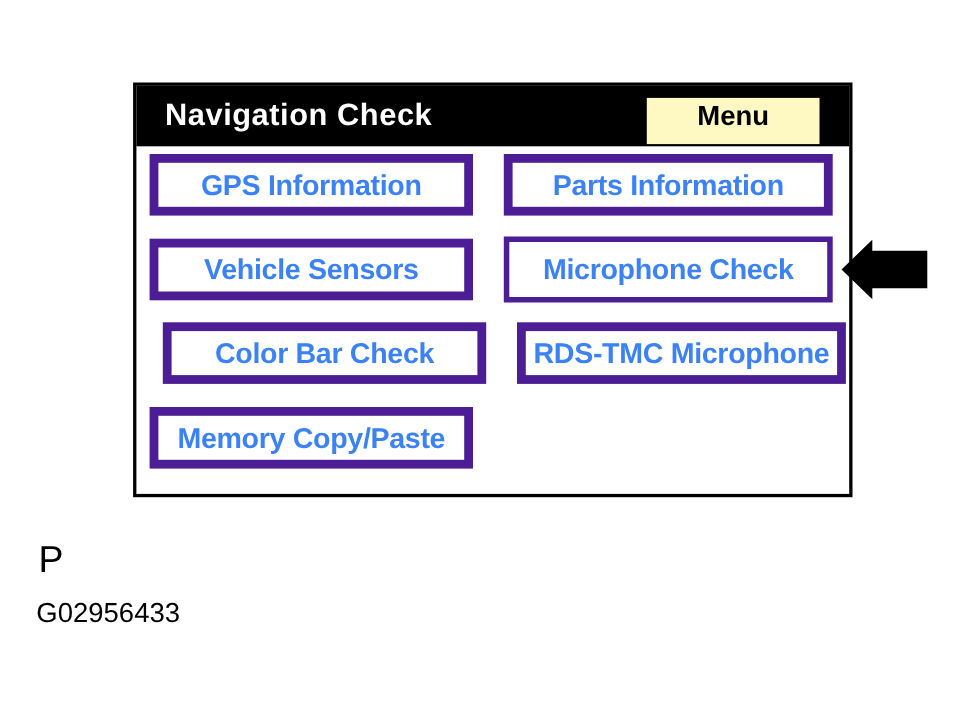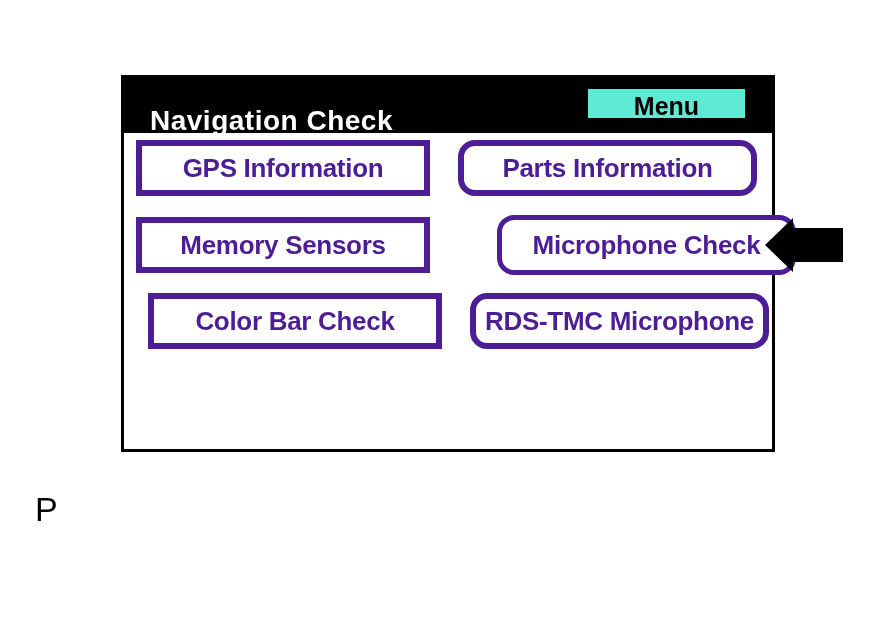--- a/index.html
+++ b/index.html
@@ -35,68 +35,68 @@
     position: absolute;
     left: 0;
     top: 0;
     width: 100%;
     height: 55px;
     background: #000000;
   }
   .panel-title {
     position: absolute;
     left: 26px;
-    top: 16px;
+    top: 0;
     height: 55px;
     line-height: 53px;
     color: #ffffff;
     font-size: 28px;
     font-weight: bold;
     letter-spacing: 0.5px;
     white-space: nowrap;
   }
   .menu-btn {
     position: absolute;
     left: 464px;
     top: 11px;
     width: 157px;
-    height: 29px;
-    background: #5eead4;
+    height: 42px;
+    background: #fef9c3;
     color: #000000;
     font-size: 25px;
     font-weight: bold;
     text-align: center;
     line-height: 34px;
     cursor: pointer;
   }
   .nav-btn {
     position: absolute;
     height: 56px;
     background: #ffffff;
-    border: 6px solid #4c1d95;
+    border: 8px solid #4c1d95;
     box-sizing: border-box;
-    color: #4c1d95;
+    color: #3b82f6;
     font-size: 26px;
     font-weight: bold;
     letter-spacing: -0.3px;
     display: flex;
     align-items: center;
     justify-content: center;
     white-space: nowrap;
     cursor: pointer;
   }
   .nav-btn.selected {
     border-width: 5px;
     height: 60px;
   }
   .col-left  { left: 12px;  width: 294px; }
-  .col-right { left: 334px; width: 299px; border-radius: 17px; }
+  .col-right { left: 334px; width: 299px; }
   .row-1 { top: 62px; }
   .row-2 { top: 139px; }
-  .row-2.selected { top: 137px; margin-left: 39px; }
+  .row-2.selected { top: 137px; }
   .row-3 { top: 215px; margin-left: 12px; }
   .row-4 { top: 292px; }
   
   .pointer-arrow {
     position: absolute;
     left: 764px;
     top: 216px;
     width: 80px;
     height: 58px;
     z-index: 5;
@@ -129,32 +129,34 @@
 
       <div class="panel-header">
         <div class="panel-title">Navigation Check</div>
         <div class="menu-btn">Menu</div>
       </div>
 
       <div class="nav-btn col-left row-1">GPS Information</div>
 
       <div class="nav-btn col-right row-1">Parts Information</div>
 
-      <div class="nav-btn col-left row-2">Memory Sensors</div>
+      <div class="nav-btn col-left row-2">Vehicle Sensors</div>
 
       <div class="nav-btn col-right row-2 selected">Microphone Check</div>
 
       <div class="nav-btn col-left row-3">Color Bar Check</div>
 
       <div class="nav-btn col-right row-3">RDS-TMC Microphone</div>
 
+      <div class="nav-btn col-left row-4">Memory Copy/Paste</div>
 
     </div>
   </div>
 
   <svg class="pointer-arrow" viewBox="0 0 80 58" xmlns="http://www.w3.org/2000/svg">
     <polygon points="1,29 29,2 29,12 79,12 79,46 29,46 29,56" fill="#000000"></polygon>
   </svg>
 
   <div class="page-label">P</div>
 
+  <div class="figure-id">G02956433</div>
 
 </div>
 
 </body></html>

